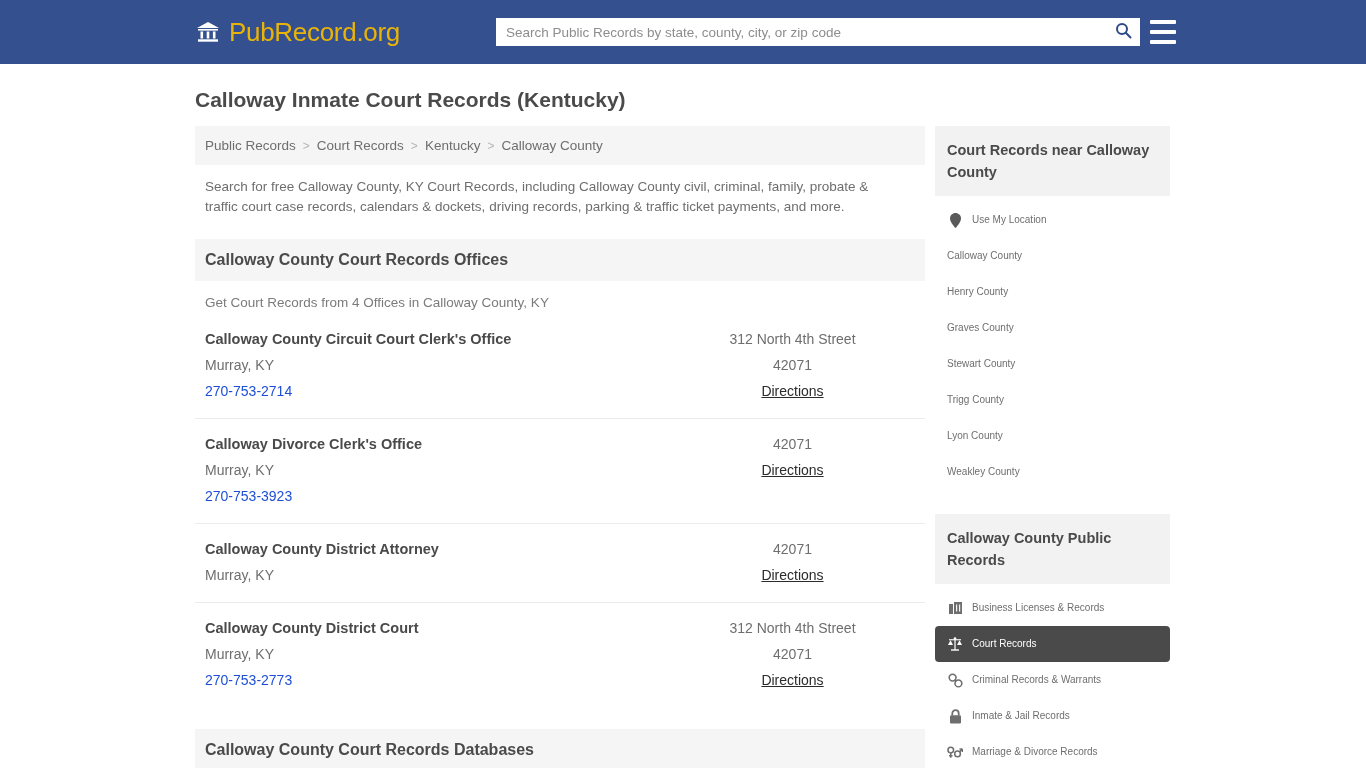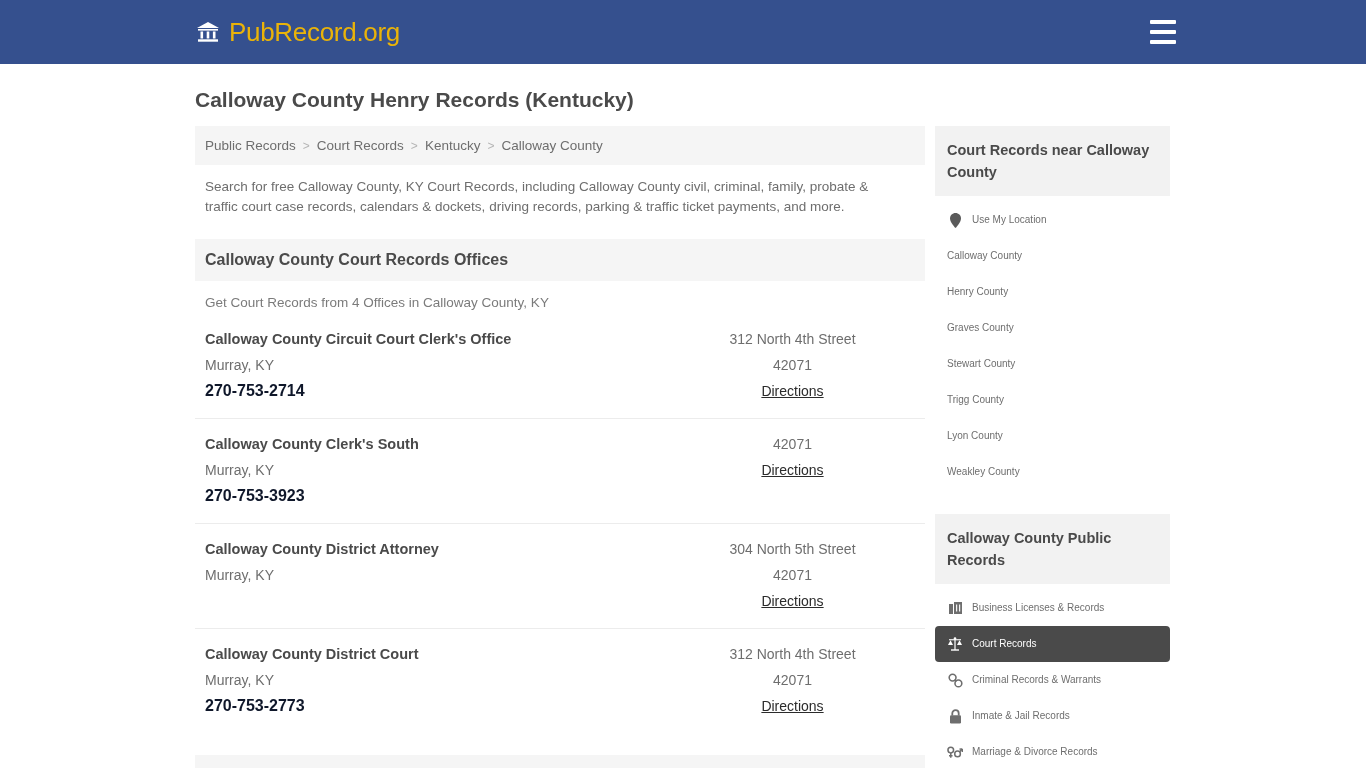--- a/index.html
+++ b/index.html
@@ -156,24 +156,23 @@
     font-weight: bold;
     color: #4a4a4a;
     line-height: 26px;
   }
   .office-line {
     font-size: 14px;
     color: #6e6e6e;
     line-height: 26px;
   }
   .office-phone {
-    font-size: 16px;
-    color: #0f172a;
+    font-size: 14px;
+    color: #1d4ed8;
     line-height: 26px;
-    font-weight: bold;
   }
   .office-street, .office-zip {
     font-size: 14px;
     color: #6e6e6e;
     line-height: 26px;
   }
   .directions {
     font-size: 14px;
     color: #2b2b2b;
     line-height: 26px;
@@ -229,31 +228,42 @@
         <rect x="3" y="10" width="20" height="1.6" fill="#ffffff"></rect>
         <rect x="5.5" y="12.5" width="2.6" height="7" fill="#ffffff"></rect>
         <rect x="11.7" y="12.5" width="2.6" height="7" fill="#ffffff"></rect>
         <rect x="17.9" y="12.5" width="2.6" height="7" fill="#ffffff"></rect>
         <rect x="3" y="20.3" width="20" height="2.4" fill="#ffffff"></rect>
       </svg>
     </span>
     <span class="brand-text">PubRecord.org</span>
   </a>
 
+  <div class="search-wrap">
+    <input class="search-input" type="text" placeholder="Search Public Records by state, county, city, or zip code" style="">
+    <button class="search-btn">
+      <span>
+        <svg width="17" height="17" viewBox="0 0 17 17" aria-hidden="true">
+          <circle cx="7" cy="7" r="5" fill="none" stroke="#2d4a86" stroke-width="2"></circle>
+          <line x1="10.8" y1="10.8" x2="15.5" y2="15.5" stroke="#2d4a86" stroke-width="2" stroke-linecap="round"></line>
+        </svg>
+      </span>
+    </button>
+  </div>
 
   <div class="hamburger">
     <span></span>
     <span></span>
     <span></span>
   </div>
 </div>
 
 <div class="page">
 
-  <h1 class="page-title">Calloway County Henry Records (Kentucky)</h1>
+  <h1 class="page-title">Calloway Inmate Court Records (Kentucky)</h1>
 
   <div class="columns">
 
     <div class="main-col">
 
       <div class="breadcrumb">
         <a>Public Records</a>
         <span class="sep">&gt;</span>
         <a>Court Records</a>
         <span class="sep">&gt;</span>
@@ -275,37 +285,36 @@
         </div>
         <div class="office-right">
           <div class="office-street">312 North 4th Street</div>
           <div class="office-zip">42071</div>
           <a class="directions">Directions</a>
         </div>
       </div>
 
       <div class="office">
         <div class="office-left">
-          <div class="office-name">Calloway County Clerk's South</div>
+          <div class="office-name">Calloway Divorce Clerk's Office</div>
           <div class="office-line">Murray, KY</div>
           <div class="office-phone">270-753-3923</div>
         </div>
         <div class="office-right">
           <div class="office-zip">42071</div>
           <a class="directions">Directions</a>
         </div>
       </div>
 
       <div class="office">
         <div class="office-left">
           <div class="office-name">Calloway County District Attorney</div>
           <div class="office-line">Murray, KY</div>
         </div>
         <div class="office-right">
-          <div class="office-street">304 North 5th Street</div>
           <div class="office-zip">42071</div>
           <a class="directions">Directions</a>
         </div>
       </div>
 
       <div class="office">
         <div class="office-left">
           <div class="office-name">Calloway County District Court</div>
           <div class="office-line">Murray, KY</div>
           <div class="office-phone">270-753-2773</div>

